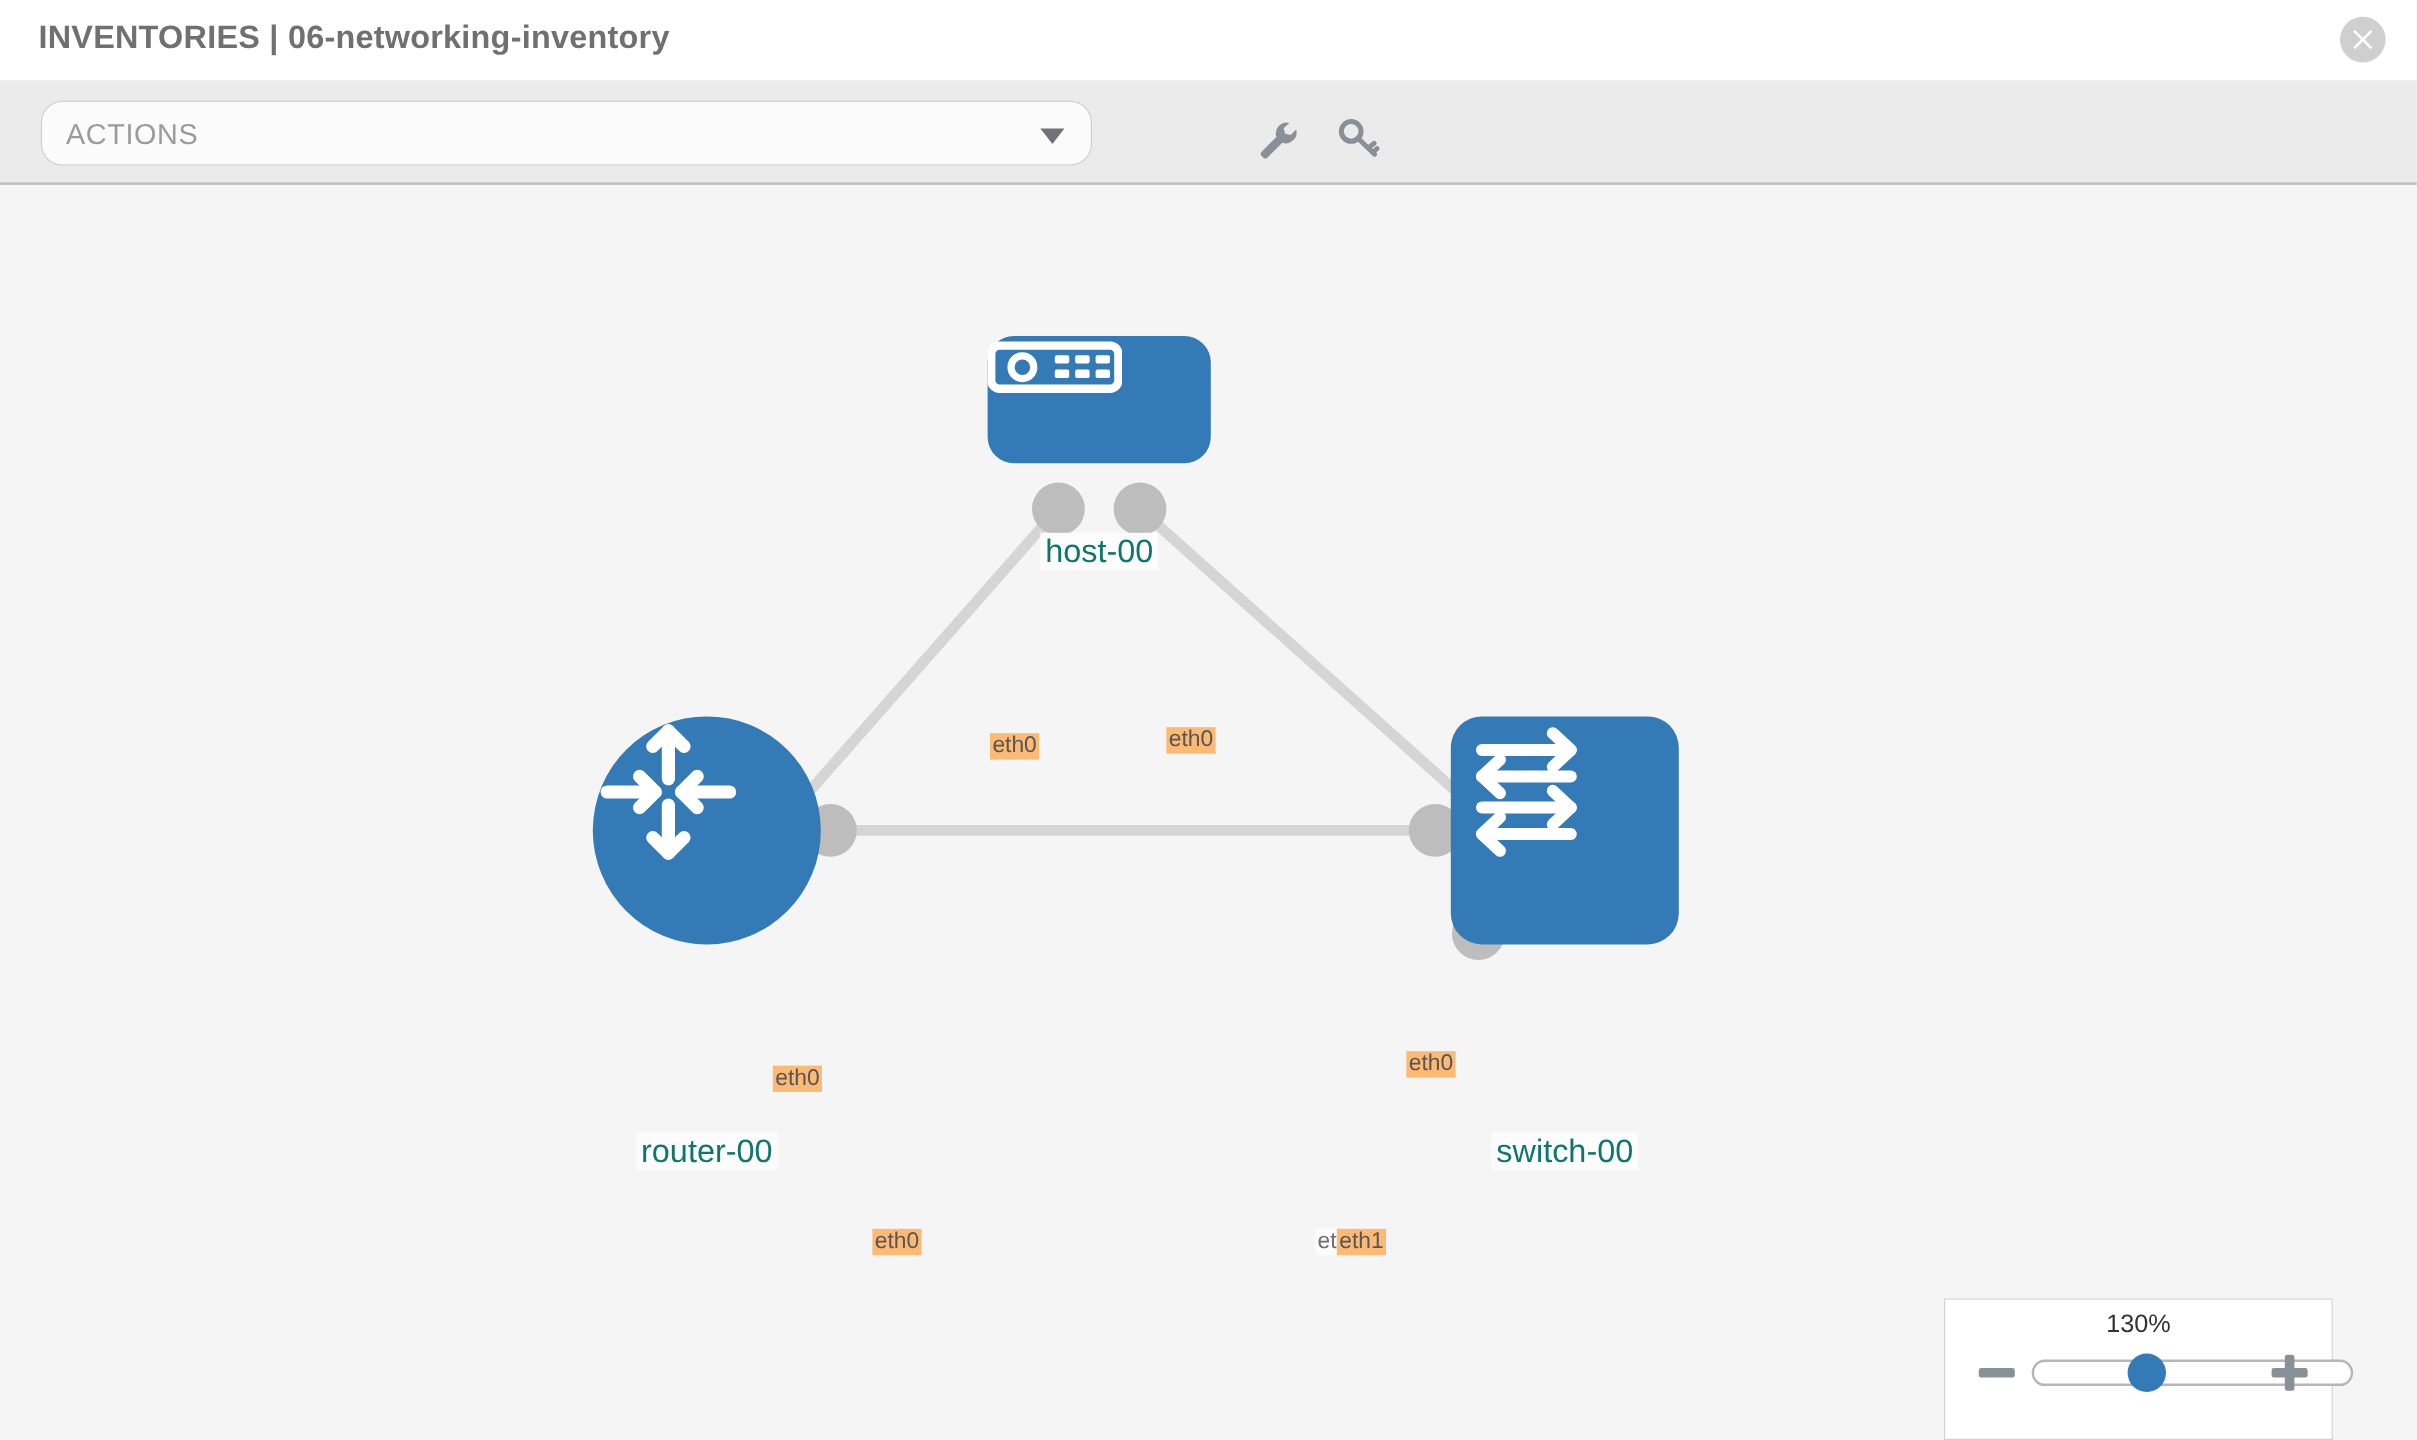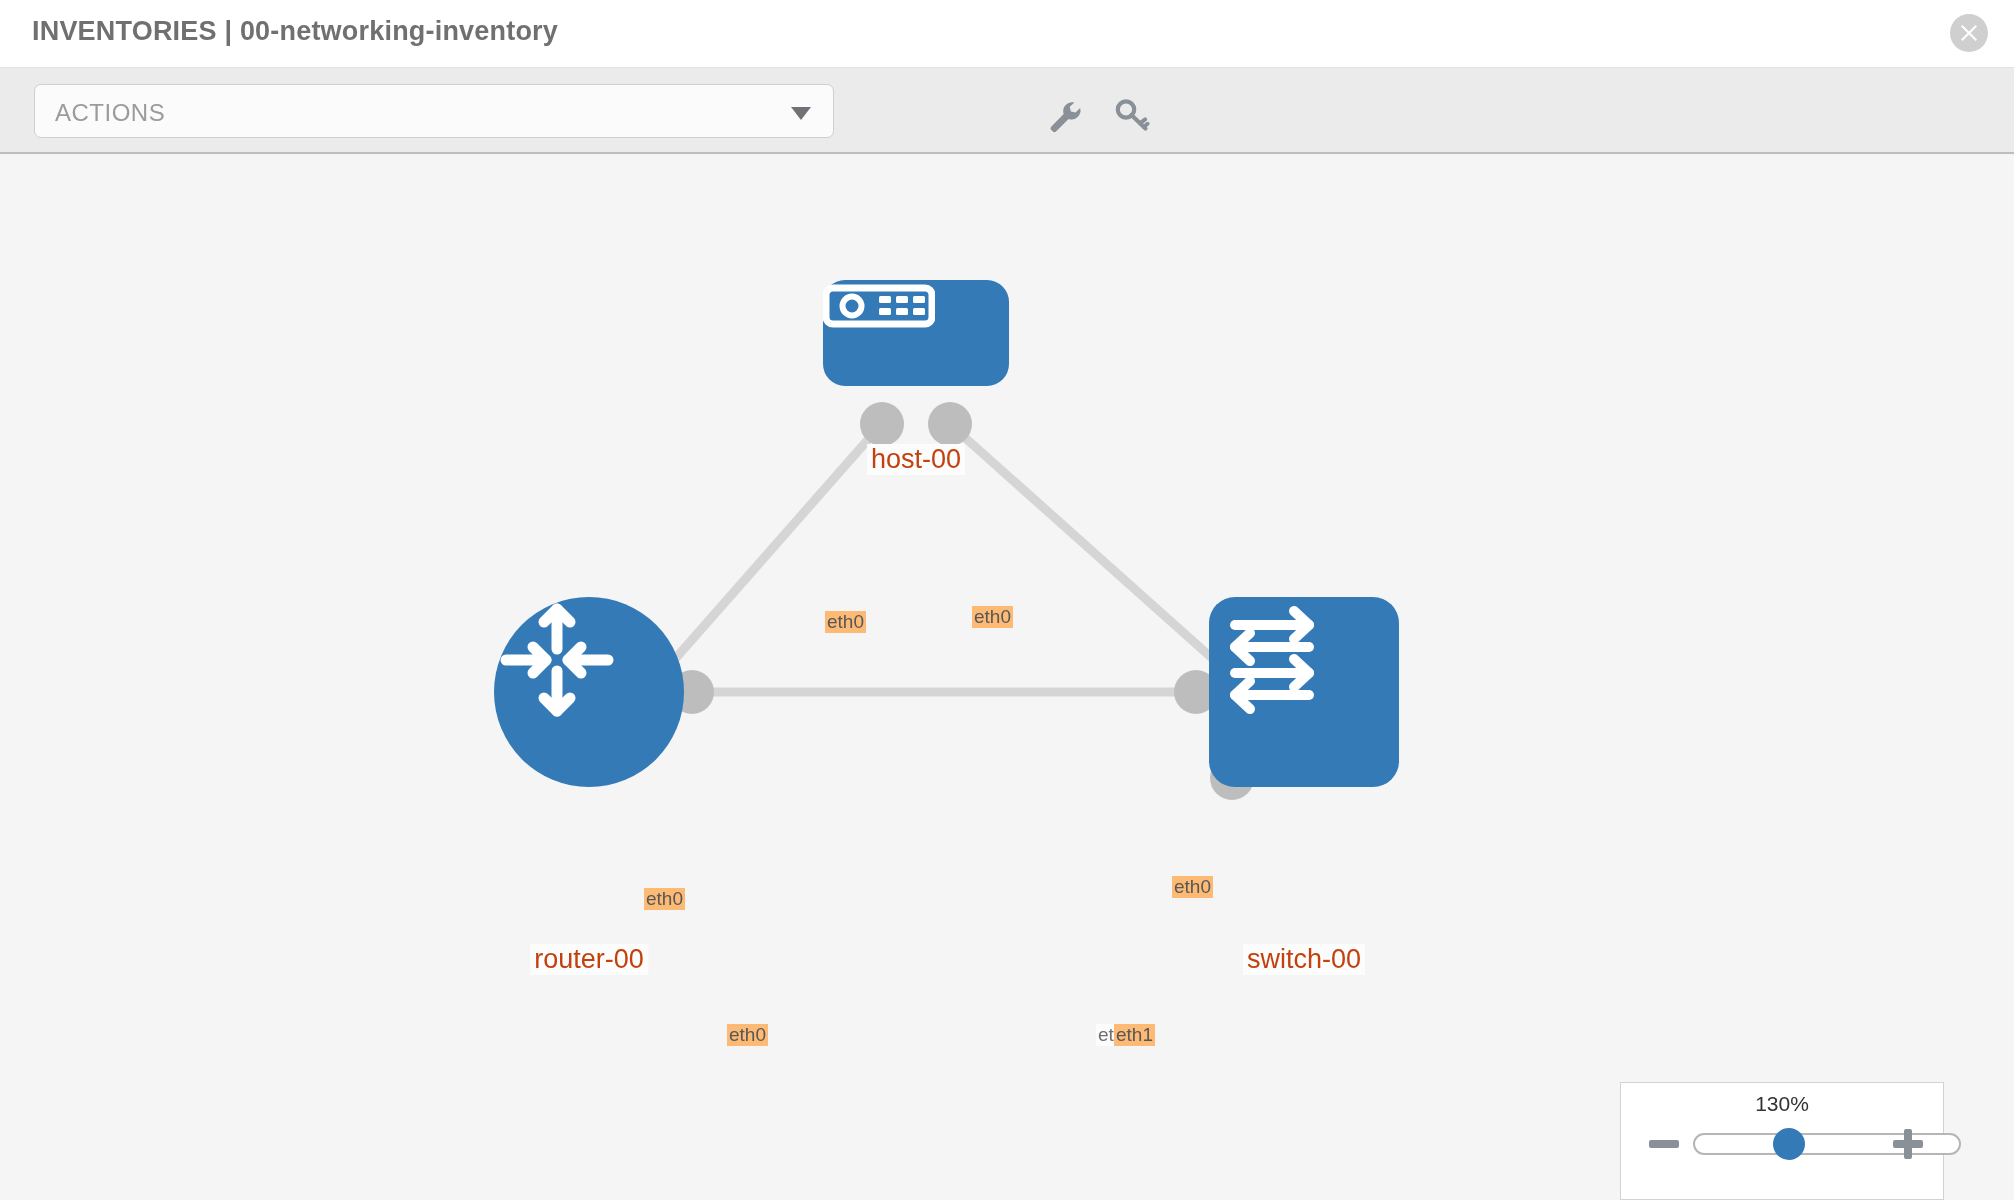--- a/index.html
+++ b/index.html
@@ -58,25 +58,25 @@
     width: 2014px;
     height: 86px;
     background: #ebebeb;
     border-bottom: 2px solid #bdbdbd;
     box-sizing: border-box;
   }
   .actions-select {
     position: absolute;
     left: 34px;
     top: 84px;
-    width: 800px;
+    width: 876px;
     height: 54px;
     background: #fbfbfb;
     border: 1px solid #cfcfcf;
-    border-radius: 7px;
+    border-radius: 18px;
     box-sizing: border-box;
     cursor: pointer;
   }
   .actions-select .label {
     position: absolute;
     left: 20px;
     top: 14px;
     font-size: 24px;
     color: #9b9b9b;
     letter-spacing: 0.5px;
@@ -131,21 +131,21 @@
     height: 1044px;
     background: #f5f5f5;
     overflow: hidden;
   }
   .canvas svg { position:absolute; left:0; top:0; }
 
   
   .node-label {
     position: absolute;
     font-size: 27px;
-    color: #c2410c;
+    color: #0f766e;
     background: #fcfcfc;
     padding: 0 4px;
     white-space: nowrap;
     transform: translateX(-50%);
   }
   .iface-label {
     position: absolute;
     font-size: 19px;
     color: #575757;
     background: #fdba74;
@@ -217,21 +217,21 @@
     background: #337ab7;
     cursor: grab;
   }
 </style>
 </head>
 <body>
 
 <div id="app">
 
   <div class="header">
-    <div class="header-title">INVENTORIES | 00-networking-inventory</div>
+    <div class="header-title">INVENTORIES | 06-networking-inventory</div>
     <div class="close-btn">
       <svg width="38" height="38" viewBox="0 0 38 38">
         <path d="M12.5 11 L19 17.5 L25.5 11 L27 12.5 L20.5 19 L27 25.5 L25.5 27 L19 20.5 L12.5 27 L11 25.5 L17.5 19 L11 12.5 Z" fill="#ffffff"></path>
       </svg>
     </div>
   </div>
 
   <div class="toolbar"></div>
 
   <div class="actions-select">

